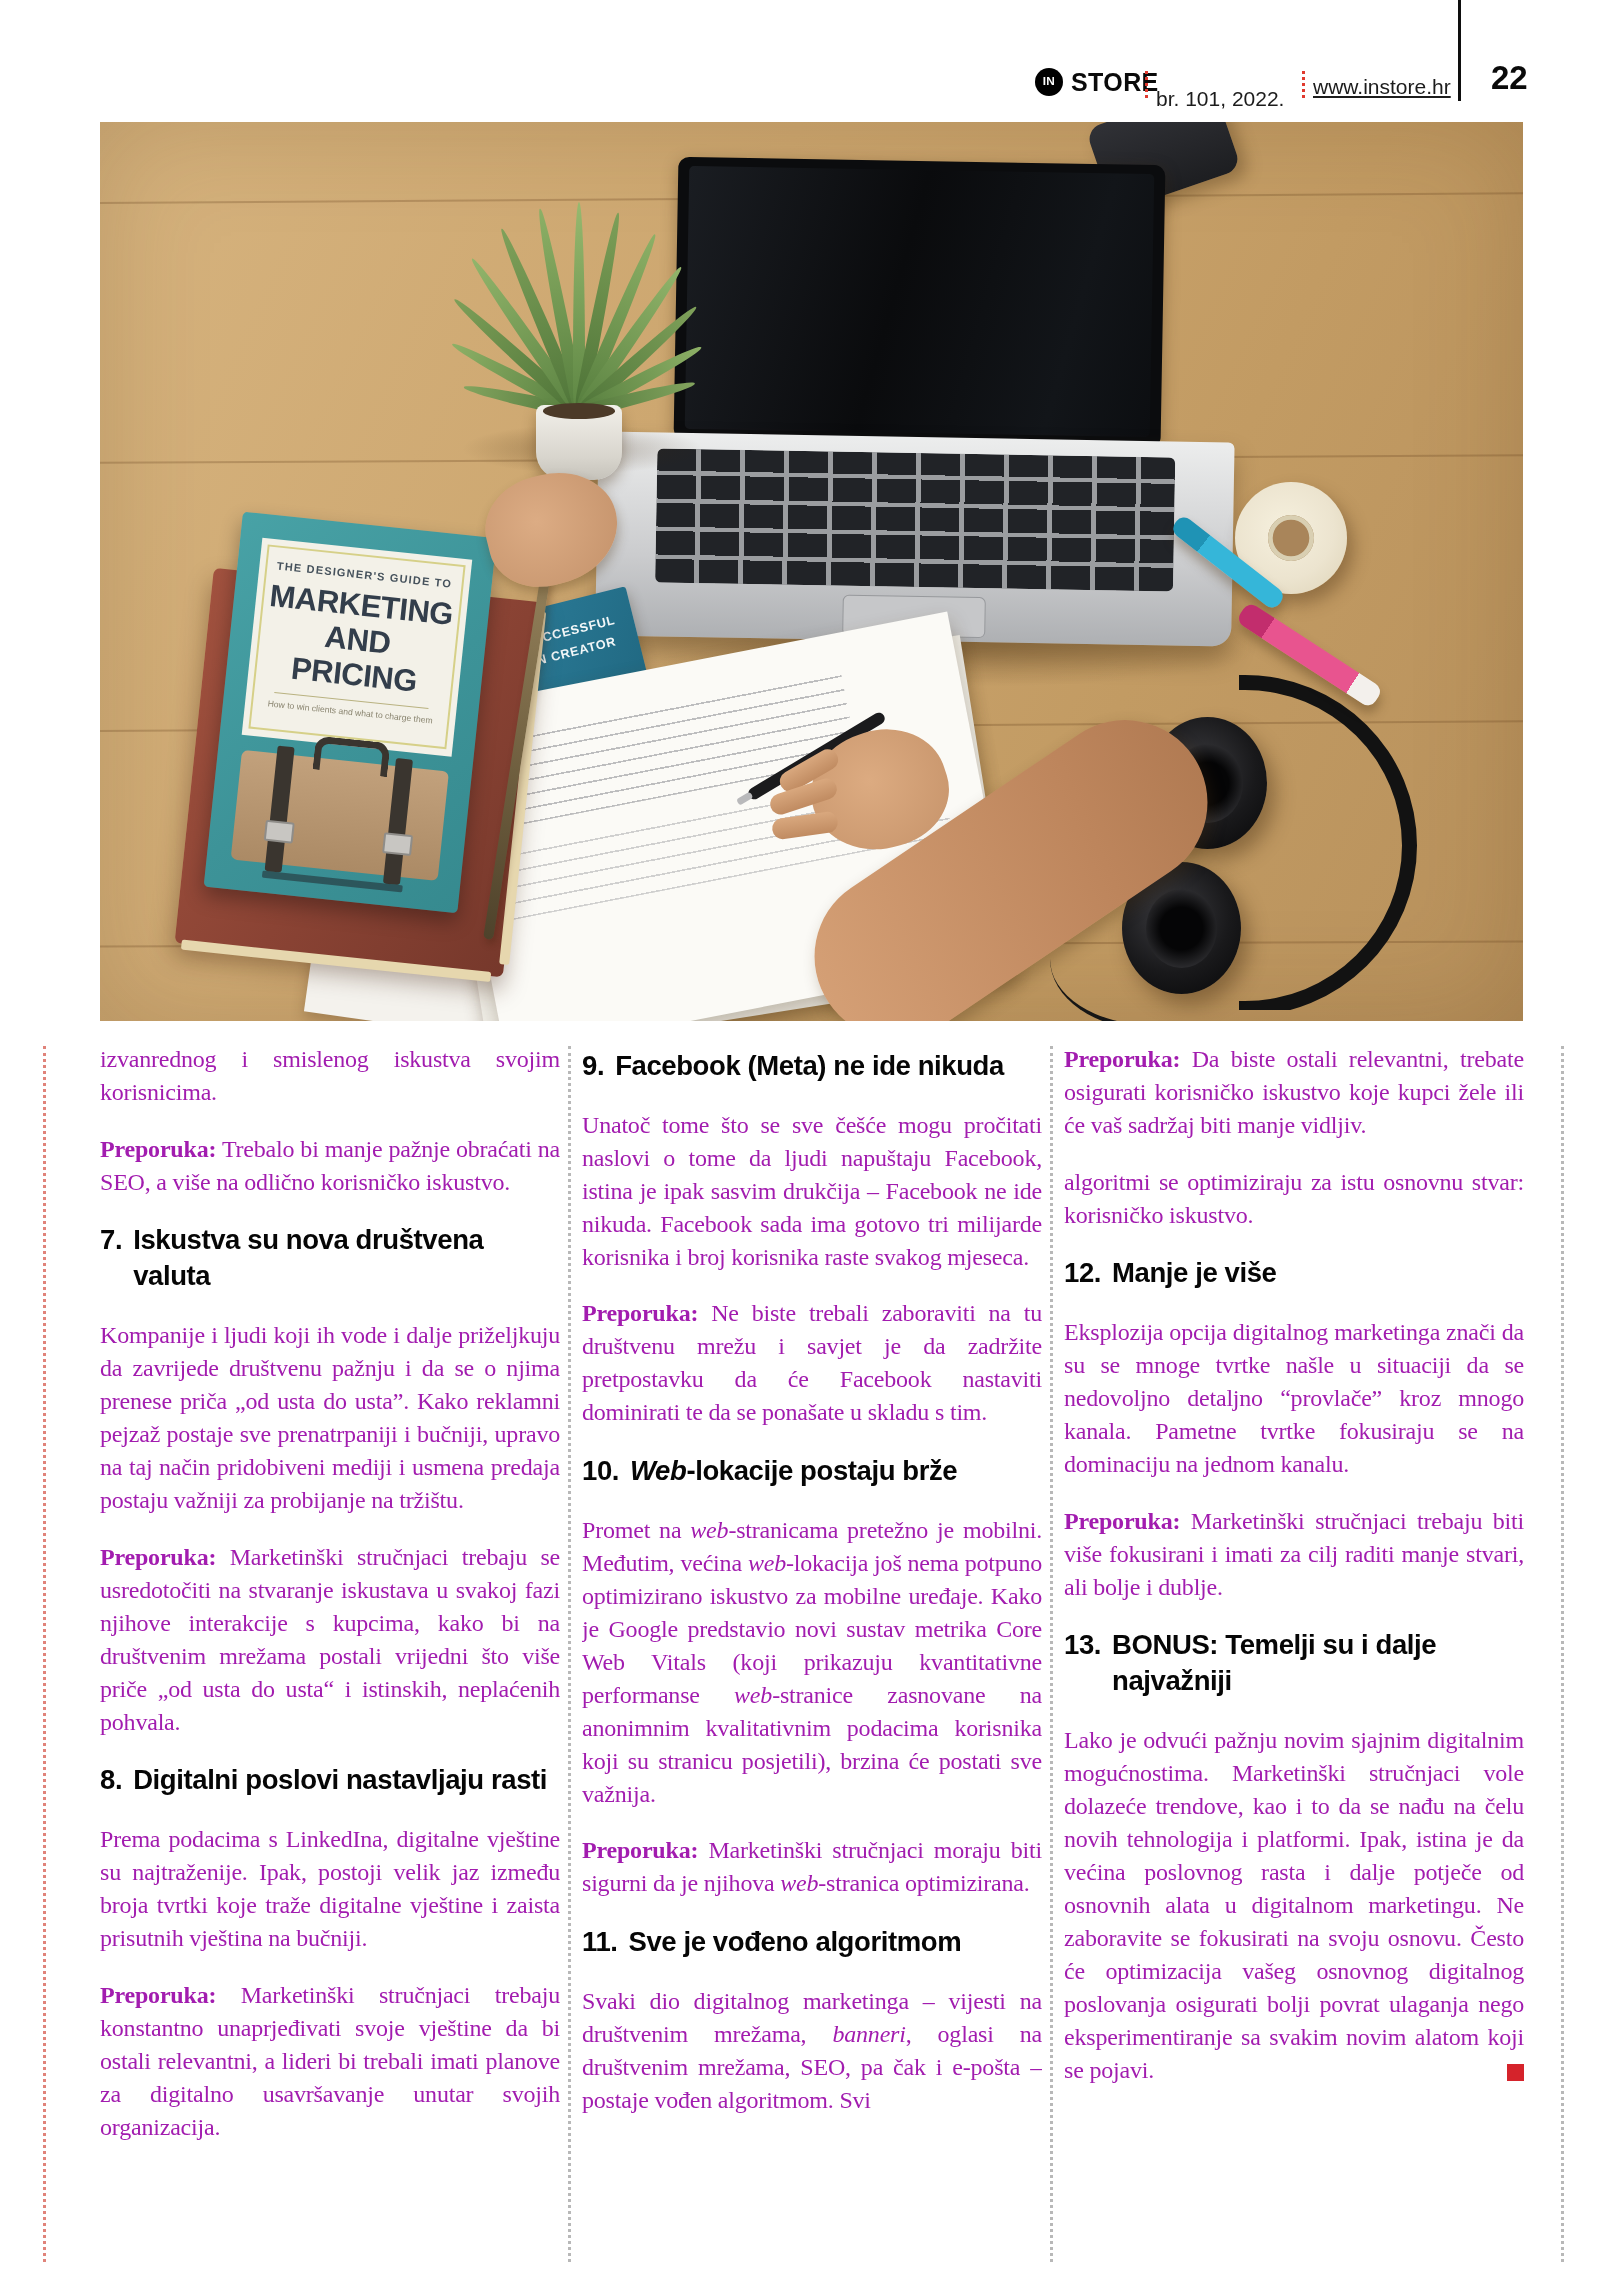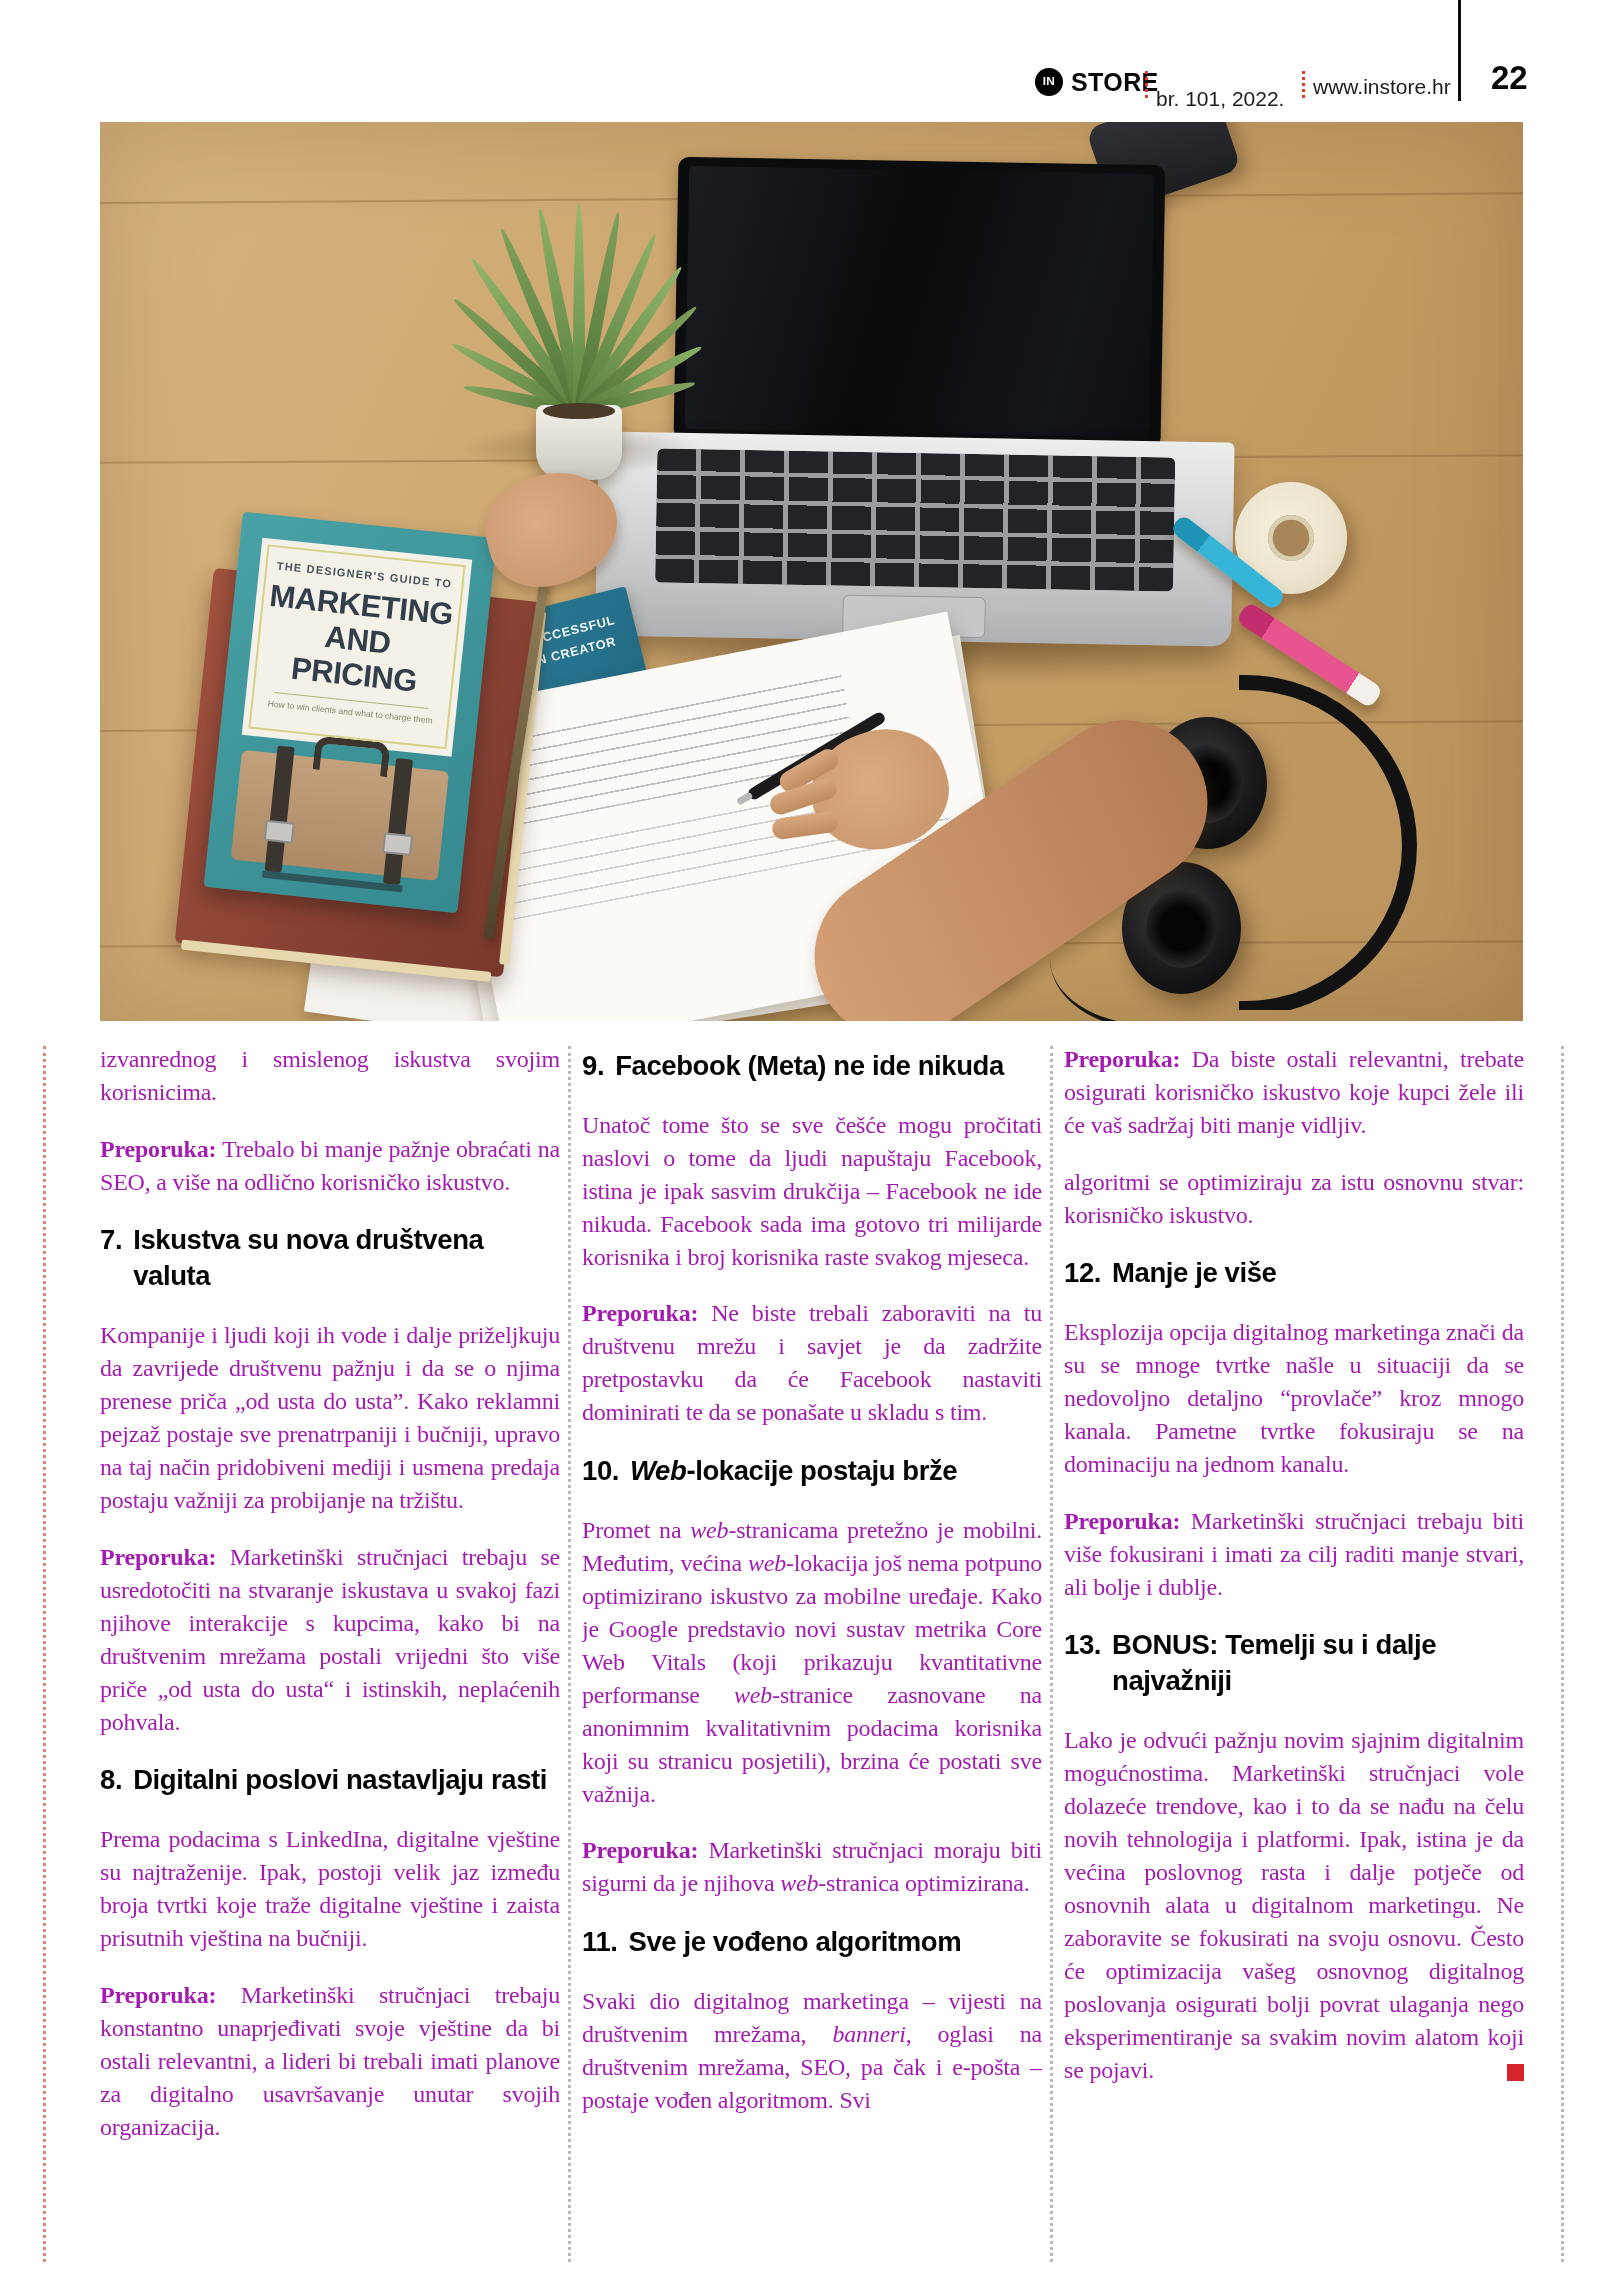--- a/index.html
+++ b/index.html
@@ -8,21 +8,21 @@
   
   .hdr-abs{position:absolute;}
   .logo-circle{left:1035px;top:68px;width:28px;height:28px;background:#000;border-radius:50%;
                display:flex;align-items:center;justify-content:center;color:#fff;
                font:700 11.8px/1 "Liberation Sans",sans-serif;letter-spacing:0.4px;}
   .logo-text{left:1071px;top:69px;font:700 25px/27px "Liberation Sans",sans-serif;color:#0a0a0a;letter-spacing:0.4px;}
   .hdr-sep{width:0;height:27px;border-left:3.1px dotted #e0392e;}
   .sep1{left:1145px;top:71px;}
   .sep2{left:1302px;top:71px;}
   .hdr-issue{left:1156px;top:87px;font:400 21px/23.6px "Liberation Sans",sans-serif;color:#1c1c1c;}
-  .hdr-site{left:1313px;top:75px;font:400 21px/23.6px "Liberation Sans",sans-serif;color:#1c1c1c;}
+  .hdr-site{left:1313px;top:75px;font:400 21px/23.6px "Liberation Sans",sans-serif;color:#1c1c1c;text-decoration:underline;}
   .hdr-rule{left:1458px;top:0;width:3.1px;height:101px;background:#0e0e0e;}
   .hdr-page{left:1491px;top:60px;font:700 33px/35px "Liberation Sans",sans-serif;color:#0a0a0a;}
   
   .photo{position:absolute;left:100px;top:122px;width:1423px;height:899px;overflow:hidden;
          background:linear-gradient(115deg,#d6b37e 0%,#cda770 38%,#c29b63 70%,#b8915c 100%);
          box-shadow:inset 0 0 110px rgba(92,60,24,.22);}
   .ph{position:absolute;}
   .seam{left:-15.7px;width:1492px;height:2.4px;background:rgba(104,70,34,.28);}
   
   .leaf{bottom:68px;left:50%;margin-left:-6.3px;width:12.6px;border-radius:50% 50% 40% 40%/80% 80% 10% 10%;

